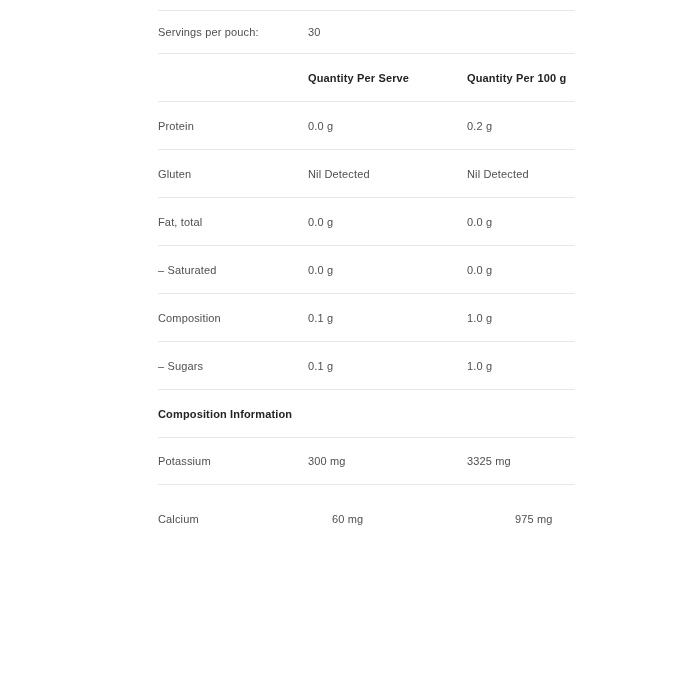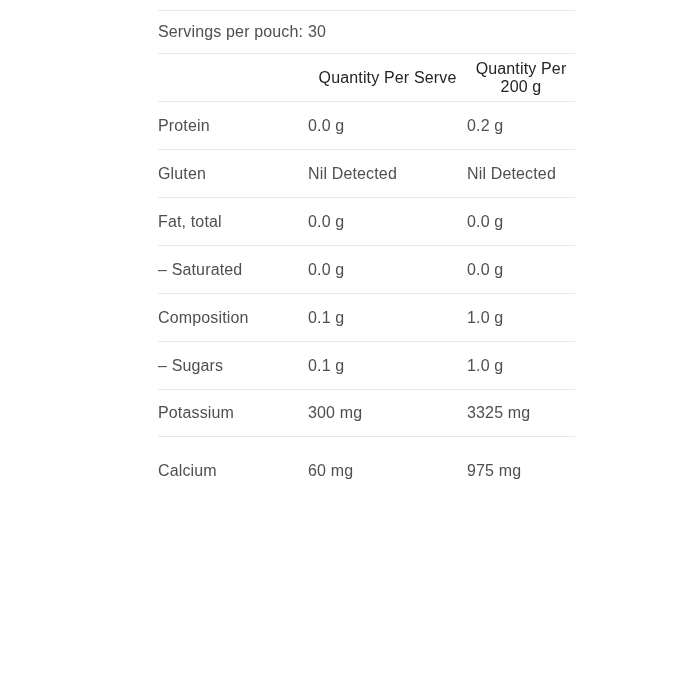--- a/index.html
+++ b/index.html
@@ -13,59 +13,58 @@
     position: relative;
     overflow: hidden;
     font-family: "Liberation Sans", sans-serif;
   }
   .nutrition-table {
     position: absolute;
     left: 158px;
     top: 10px;
     width: 417px;
     border-top: 1px solid #e8e8e8;
-    font-size: 16px;
+    font-size: 11px;
     letter-spacing: 0.15px;
     color: #4f4f4f;
   }
   .row {
     display: flex;
     align-items: center;
     box-sizing: border-box;
     border-bottom: 1px solid #e8e8e8;
   }
   .h43 { height: 43px; }
   .h52 { height: 52px; }
   .h48 { height: 48px; }
   .h47 { height: 47px; justify-content: center; }
-  .hlast { height: 68px; border-bottom: none; }
+  .hlast { height: 68px; border-bottom: none; gap: 24px; }
   .c1 { width: 150px; flex: 0 0 150px; }
   .c2 { width: 159px; flex: 0 0 159px; }
   .c3 { flex: 1; }
   .bold {
-    font-weight: normal;
+    font-weight: bold;
     color: #242424;
-    text-align: center;
   }
 </style>
 </head>
 <body>
 
 <div class="nutrition-table">
 
   <div class="row h43">
     <div class="c1">Servings per pouch:</div>
     <div class="c2">30</div>
     <div class="c3"></div>
   </div>
 
   <div class="row h48">
     <div class="c1"></div>
     <div class="c2 bold">Quantity Per Serve</div>
-    <div class="c3 bold">Quantity Per 200 g</div>
+    <div class="c3 bold">Quantity Per 100 g</div>
   </div>
 
   <div class="row h48">
     <div class="c1">Protein</div>
     <div class="c2">0.0 g</div>
     <div class="c3">0.2 g</div>
   </div>
   <div class="row h48">
     <div class="c1">Gluten</div>
     <div class="c2">Nil Detected</div>
@@ -85,20 +84,23 @@
     <div class="c1">Composition</div>
     <div class="c2">0.1 g</div>
     <div class="c3">1.0 g</div>
   </div>
   <div class="row h48">
     <div class="c1">– Sugars</div>
     <div class="c2">0.1 g</div>
     <div class="c3">1.0 g</div>
   </div>
 
+  <div class="row h48">
+    <div class="bold">Composition Information</div>
+  </div>
 
   <div class="row h47">
     <div class="c1">Potassium</div>
     <div class="c2">300 mg</div>
     <div class="c3">3325 mg</div>
   </div>
   <div class="row hlast">
     <div class="c1">Calcium</div>
     <div class="c2">60 mg</div>
     <div class="c3">975 mg</div>

